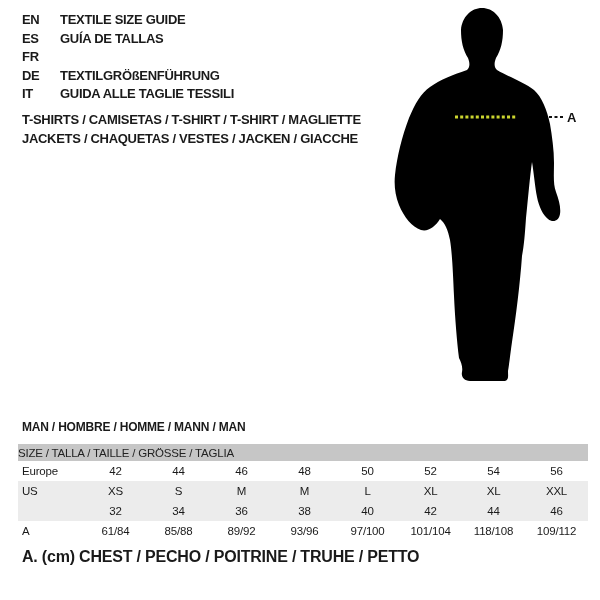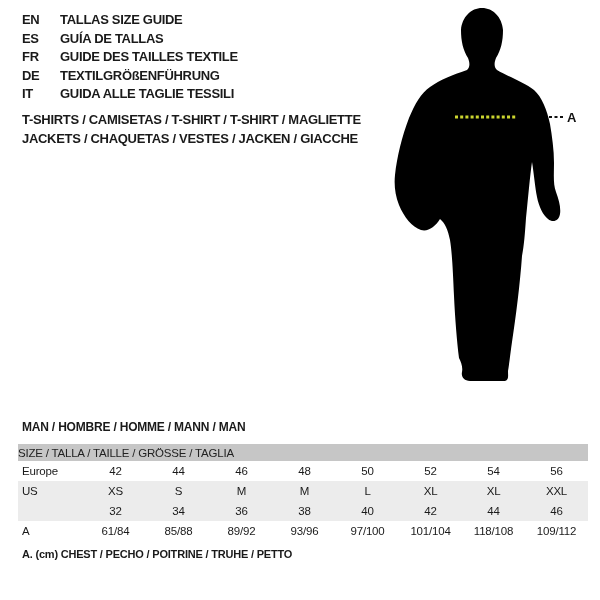--- a/index.html
+++ b/index.html
@@ -17,39 +17,38 @@
   .figure-wrap{position:absolute;left:390px;top:0;width:210px;height:395px;}
   
   .section-title{position:absolute;left:22px;top:420px;font-weight:bold;font-size:12px;letter-spacing:-0.2px;text-align:right;}
   
   .size-table{position:absolute;left:18px;top:444px;width:570px;border-collapse:collapse;table-layout:fixed;}
   .size-table td{font-size:11.5px;height:20px;padding:0;text-align:center;letter-spacing:-0.2px;}
   .size-table td.lbl{text-align:left;padding-left:4px;width:66px;}
   .size-table tr.hdr td{background:#c6c6c6;text-align:left;height:17px;color:#222;}
   .size-table tr.shaded td{background:#ececec;margin-left:13px;}
   
-  .footnote{position:absolute;left:22px;top:548px;font-weight:bold;font-size:11px;letter-spacing:-0.2px;}
+  .footnote{position:absolute;left:22px;top:548px;font-weight:bold;font-size:16px;letter-spacing:-0.2px;}
 </style>
 </head>
 <body>
 
 <div class="canvas">
 
   <div class="lang-list">
     <div class="lang-row">
       <span class="lang-code">EN</span>
-      <span class="lang-label">TALLAS SIZE GUIDE</span>
+      <span class="lang-label">TEXTILE SIZE GUIDE</span>
     </div>
     <div class="lang-row">
       <span class="lang-code">ES</span>
       <span class="lang-label">GUÍA DE TALLAS</span>
     </div>
     <div class="lang-row">
       <span class="lang-code">FR</span>
-      <span class="lang-label">GUIDE DES TAILLES TEXTILE</span>
     </div>
     <div class="lang-row">
       <span class="lang-code">DE</span>
       <span class="lang-label">TEXTILGRÖßENFÜHRUNG</span>
     </div>
     <div class="lang-row">
       <span class="lang-code">IT</span>
       <span class="lang-label">GUIDA ALLE TAGLIE TESSILI</span>
     </div>
   </div>

